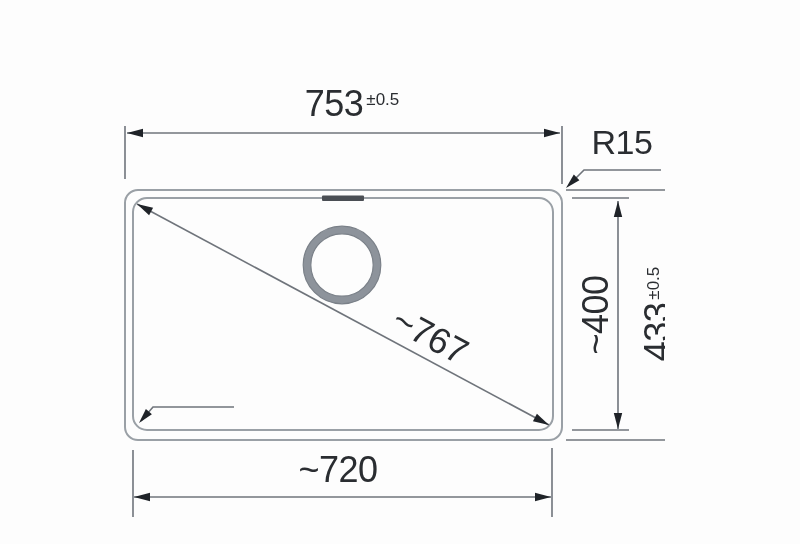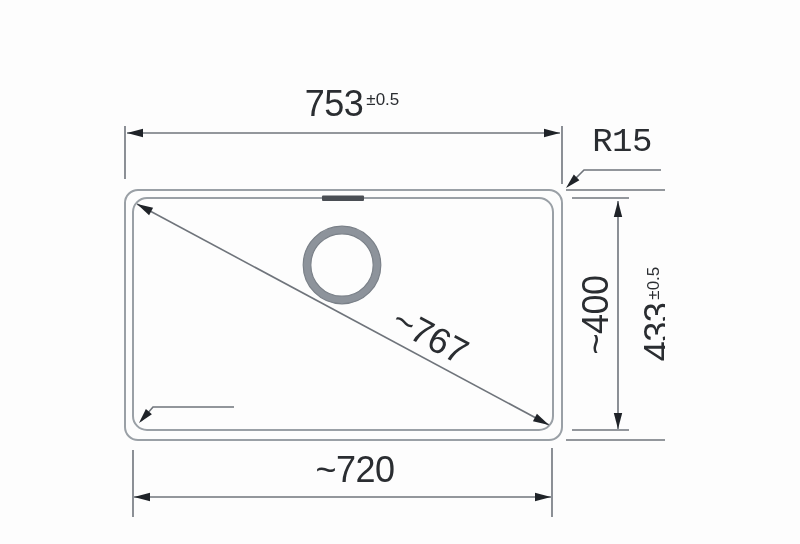--- a/index.html
+++ b/index.html
@@ -84,23 +84,23 @@
       <line class="dline" x1="133" y1="450" x2="133" y2="517"></line>
       <line class="dline" x1="552" y1="448" x2="552" y2="517"></line>
       <line class="dline" x1="134" y1="497" x2="551" y2="497"></line>
       <polygon class="ah" points="134,497 150,492.8 150,501.2"></polygon>
       <polygon class="ah" points="551,497 535,492.8 535,501.2"></polygon>
     </g>
   </svg>
 
   <div class="dim-label" style="left:352px;top:104px;"><span>753</span><span class="tol">±0.5</span></div>
 
-  <div class="dim-label small" style="left:622px;top:142px;font-family:Liberation Mono, monospace;">R15</div>
+  <div class="dim-label small" style="left:622px;top:142px;">R15</div>
 
   <div class="dim-label rot-ccw" style="left:596px;top:315px;">~400</div>
 
   <div class="dim-label rot-ccw" style="left:658px;top:314px;"><span>433</span><span class="tol">±0.5</span></div>
 
   <div class="dim-label rot-diag" style="left:430px;top:336px;">~767</div>
 
 
-  <div class="dim-label" style="left:338px;top:470px;margin-left:17px;">~720</div>
+  <div class="dim-label" style="left:338px;top:470px;">~720</div>
 </div>
 
 </body></html>

